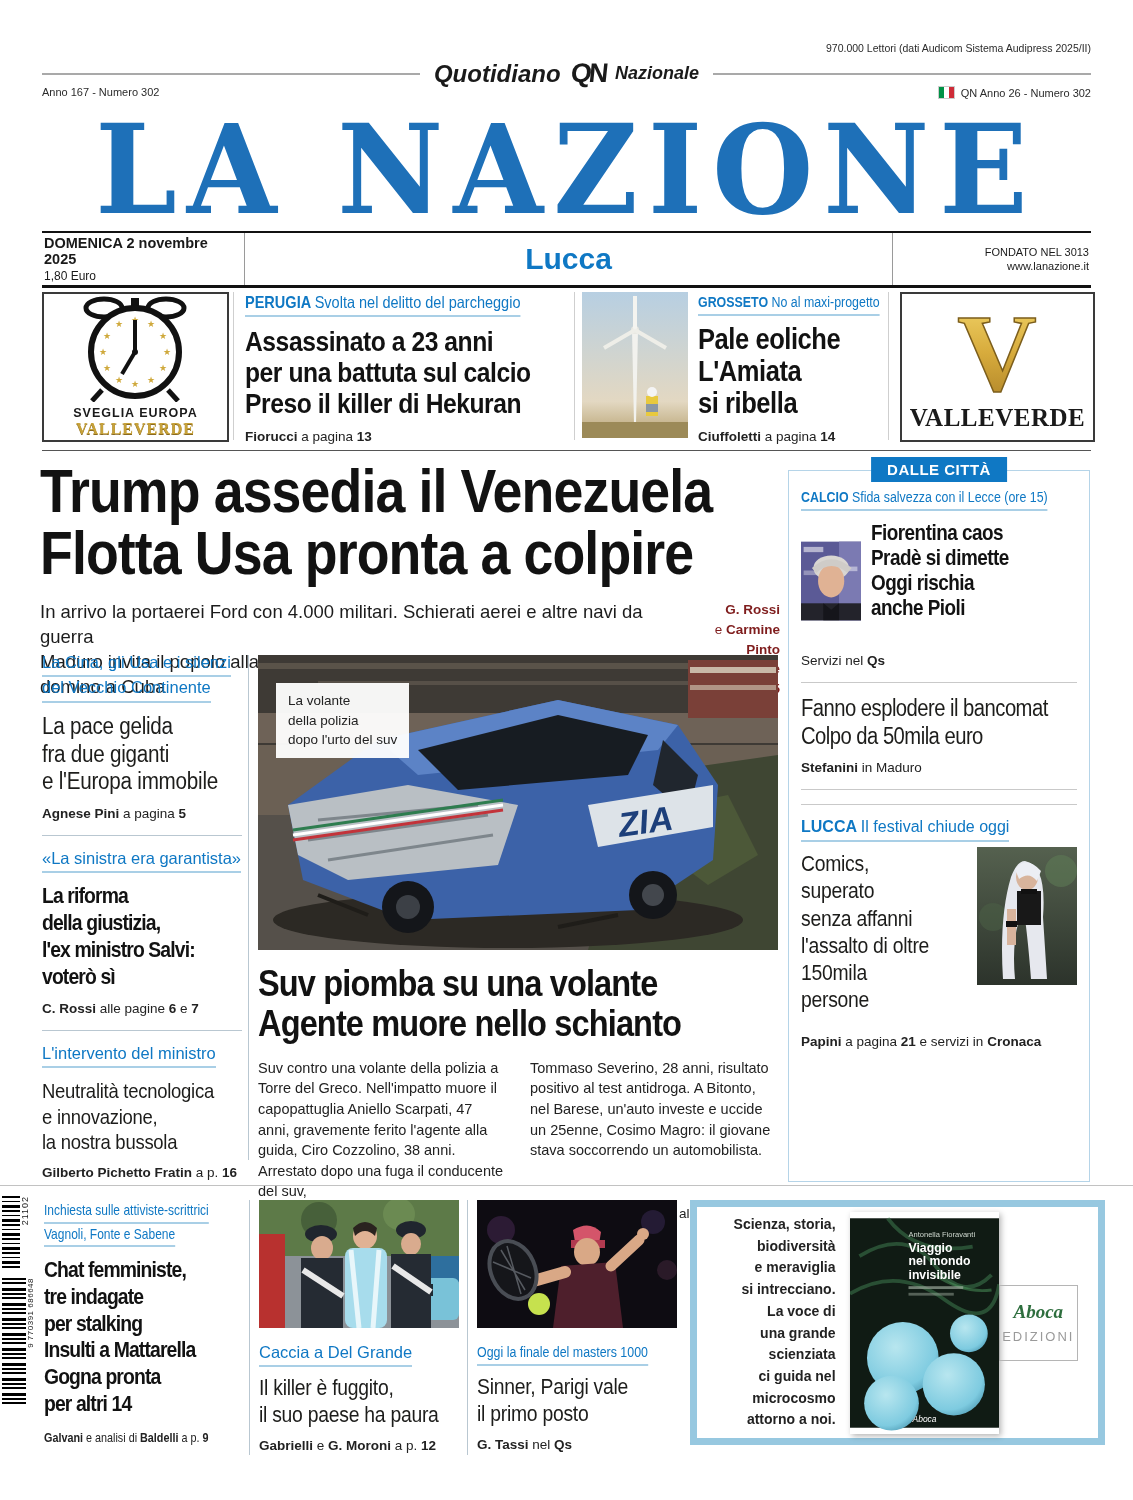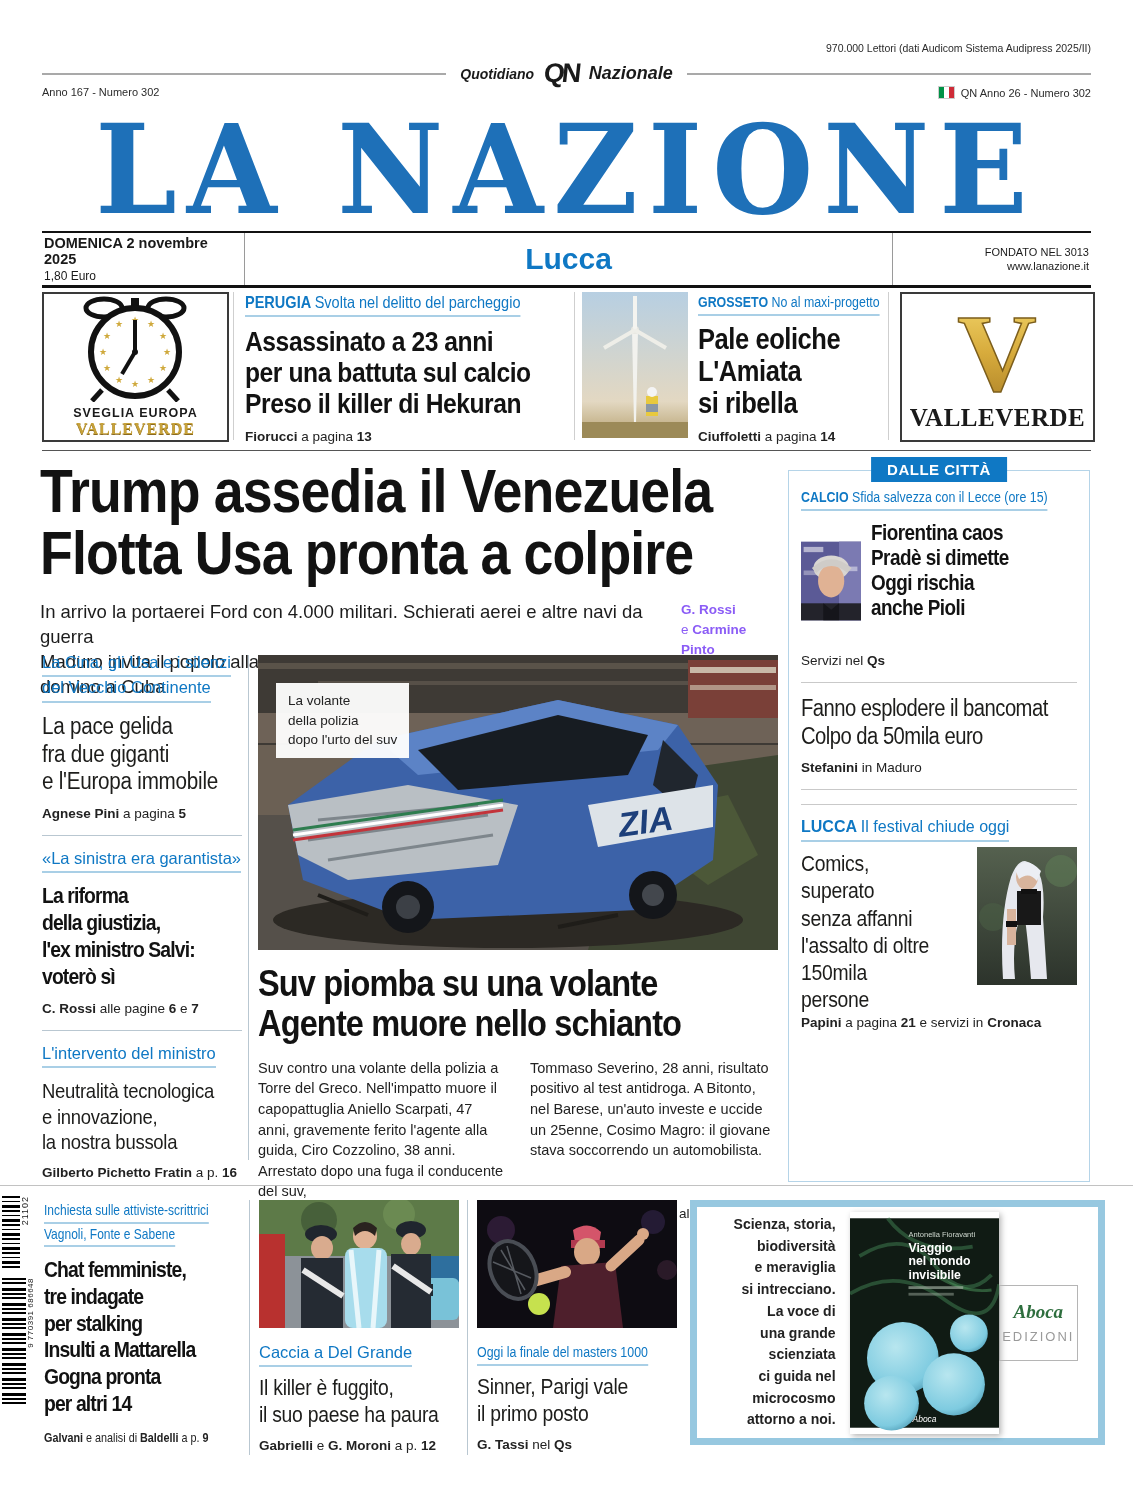--- a/index.html
+++ b/index.html
@@ -30,21 +30,21 @@
   .adborder{border:2px solid #3a3a3a;}
 </style>
 </head>
 <body>
 
 <div class="abs smallhdr" style="top:42px;right:42px;font-size:10.5px;">970.000 Lettori  (dati Audicom Sistema Audipress 2025/II)</div>
 
 <div class="abs" style="top:58px;left:42px;width:1049px;display:flex;align-items:center;gap:14px;">
   <div class="grayline"></div>
   <div style="display:flex;align-items:center;gap:10px;">
-    <span style="font-size:14px;font-weight:800;font-style:italic;">Quotidiano</span>
+    <span style="font-size:24px;font-weight:800;font-style:italic;">Quotidiano</span>
     <span style="font-size:27px;font-weight:900;letter-spacing:-3px;transform:skewX(-6deg);display:inline-block;">QN</span>
     <span style="font-size:18px;font-weight:800;font-style:italic;">Nazionale</span>
   </div>
   <div class="grayline"></div>
 </div>
 
 <div class="abs smallhdr" style="top:86px;left:42px;">Anno 167 - Numero 302</div>
 
 <div class="abs smallhdr" style="top:86px;right:42px;display:flex;align-items:center;gap:6px;">
   <span style="display:inline-flex;height:11px;border:1px solid #ccc;">
@@ -167,21 +167,21 @@
 </div>
 
 <div class="abs" style="top:450px;left:42px;width:1049px;height:1px;background:#555;"></div>
 
 <div class="abs" style="top:460px;left:40px;width:740px;">
   <div class="hl pre sx88" style="font-size:61px;line-height:1.02;letter-spacing:-1px;">Trump assedia il Venezuela
 Flotta Usa pronta a colpire</div>
   <div style="display:flex;margin-top:16px;gap:16px;">
     <div class="pre" style="font-size:18.5px;line-height:1.35;width:625px;color:#1c1c1c;">In arrivo la portaerei Ford con 4.000 militari. Schierati aerei e altre navi da guerra
 Maduro invita il popolo alla calma. La condanna di Mosca. Il rischio: effetto domino a Cuba</div>
-    <div style="flex:1;font-size:13.5px;line-height:1.45;color:#8b5cf6;">
+    <div style="flex:1;text-align:right;font-size:13.5px;line-height:1.45;color:#7f1d1d;">
       <div><span class="b">G. Rossi</span></div>
       <div><span>e </span><span class="b">Carmine Pinto</span></div>
       <div><span>alle pagine </span><span class="b">4</span><span> e </span><span class="b">5</span></div>
     </div>
   </div>
 </div>
 
 <div class="abs" style="top:652px;left:42px;width:200px;">
   <div>
     <div class="kick" style="font-size:16.5px;">
@@ -321,21 +321,21 @@
       <path d="M38,22 Q50,8 64,24 L60,34 Q52,24 42,32 Z" fill="#eceef4"></path>
       <rect x="40" y="44" width="24" height="34" fill="#181818"></rect>
       <rect x="44" y="42" width="16" height="5" fill="#111"></rect>
       <rect x="30" y="62" width="9" height="36" fill="#d8b49c"></rect>
       <rect x="29" y="74" width="11" height="6" fill="#111"></rect>
     </svg>
     <div class="hll pre sx88" style="font-size:22px;line-height:1.24;margin-top:8px;width:150px;">Comics, superato
 senza affanni
 l'assalto di oltre
 150mila persone</div>
-    <div class="byl" style="margin-top:1px;"><span class="b">Papini</span><span> a pagina </span><span class="b">21</span><span> e servizi in </span><span class="b">Cronaca</span></div>
+    <div class="byl" style="margin-top:20px;"><span class="b">Papini</span><span> a pagina </span><span class="b">21</span><span> e servizi in </span><span class="b">Cronaca</span></div>
   </div>
 </div>
 
 <div class="abs" style="top:1185px;left:0;width:1133px;height:1px;background:#c2c2c2;"></div>
 
 <div class="abs" style="top:1196px;left:2px;width:36px;">
   <div style="display:flex;align-items:flex-start;">
     <div style="width:18px;height:72px;background:repeating-linear-gradient(#000 0 2px,#fff 2px 5px,#000 5px 6px,#fff 6px 9px,#000 9px 12px,#fff 12px 14px);"></div>
     <span style="writing-mode:vertical-rl;transform:rotate(180deg);font-size:9px;letter-spacing:1px;">21102</span>
   </div>

